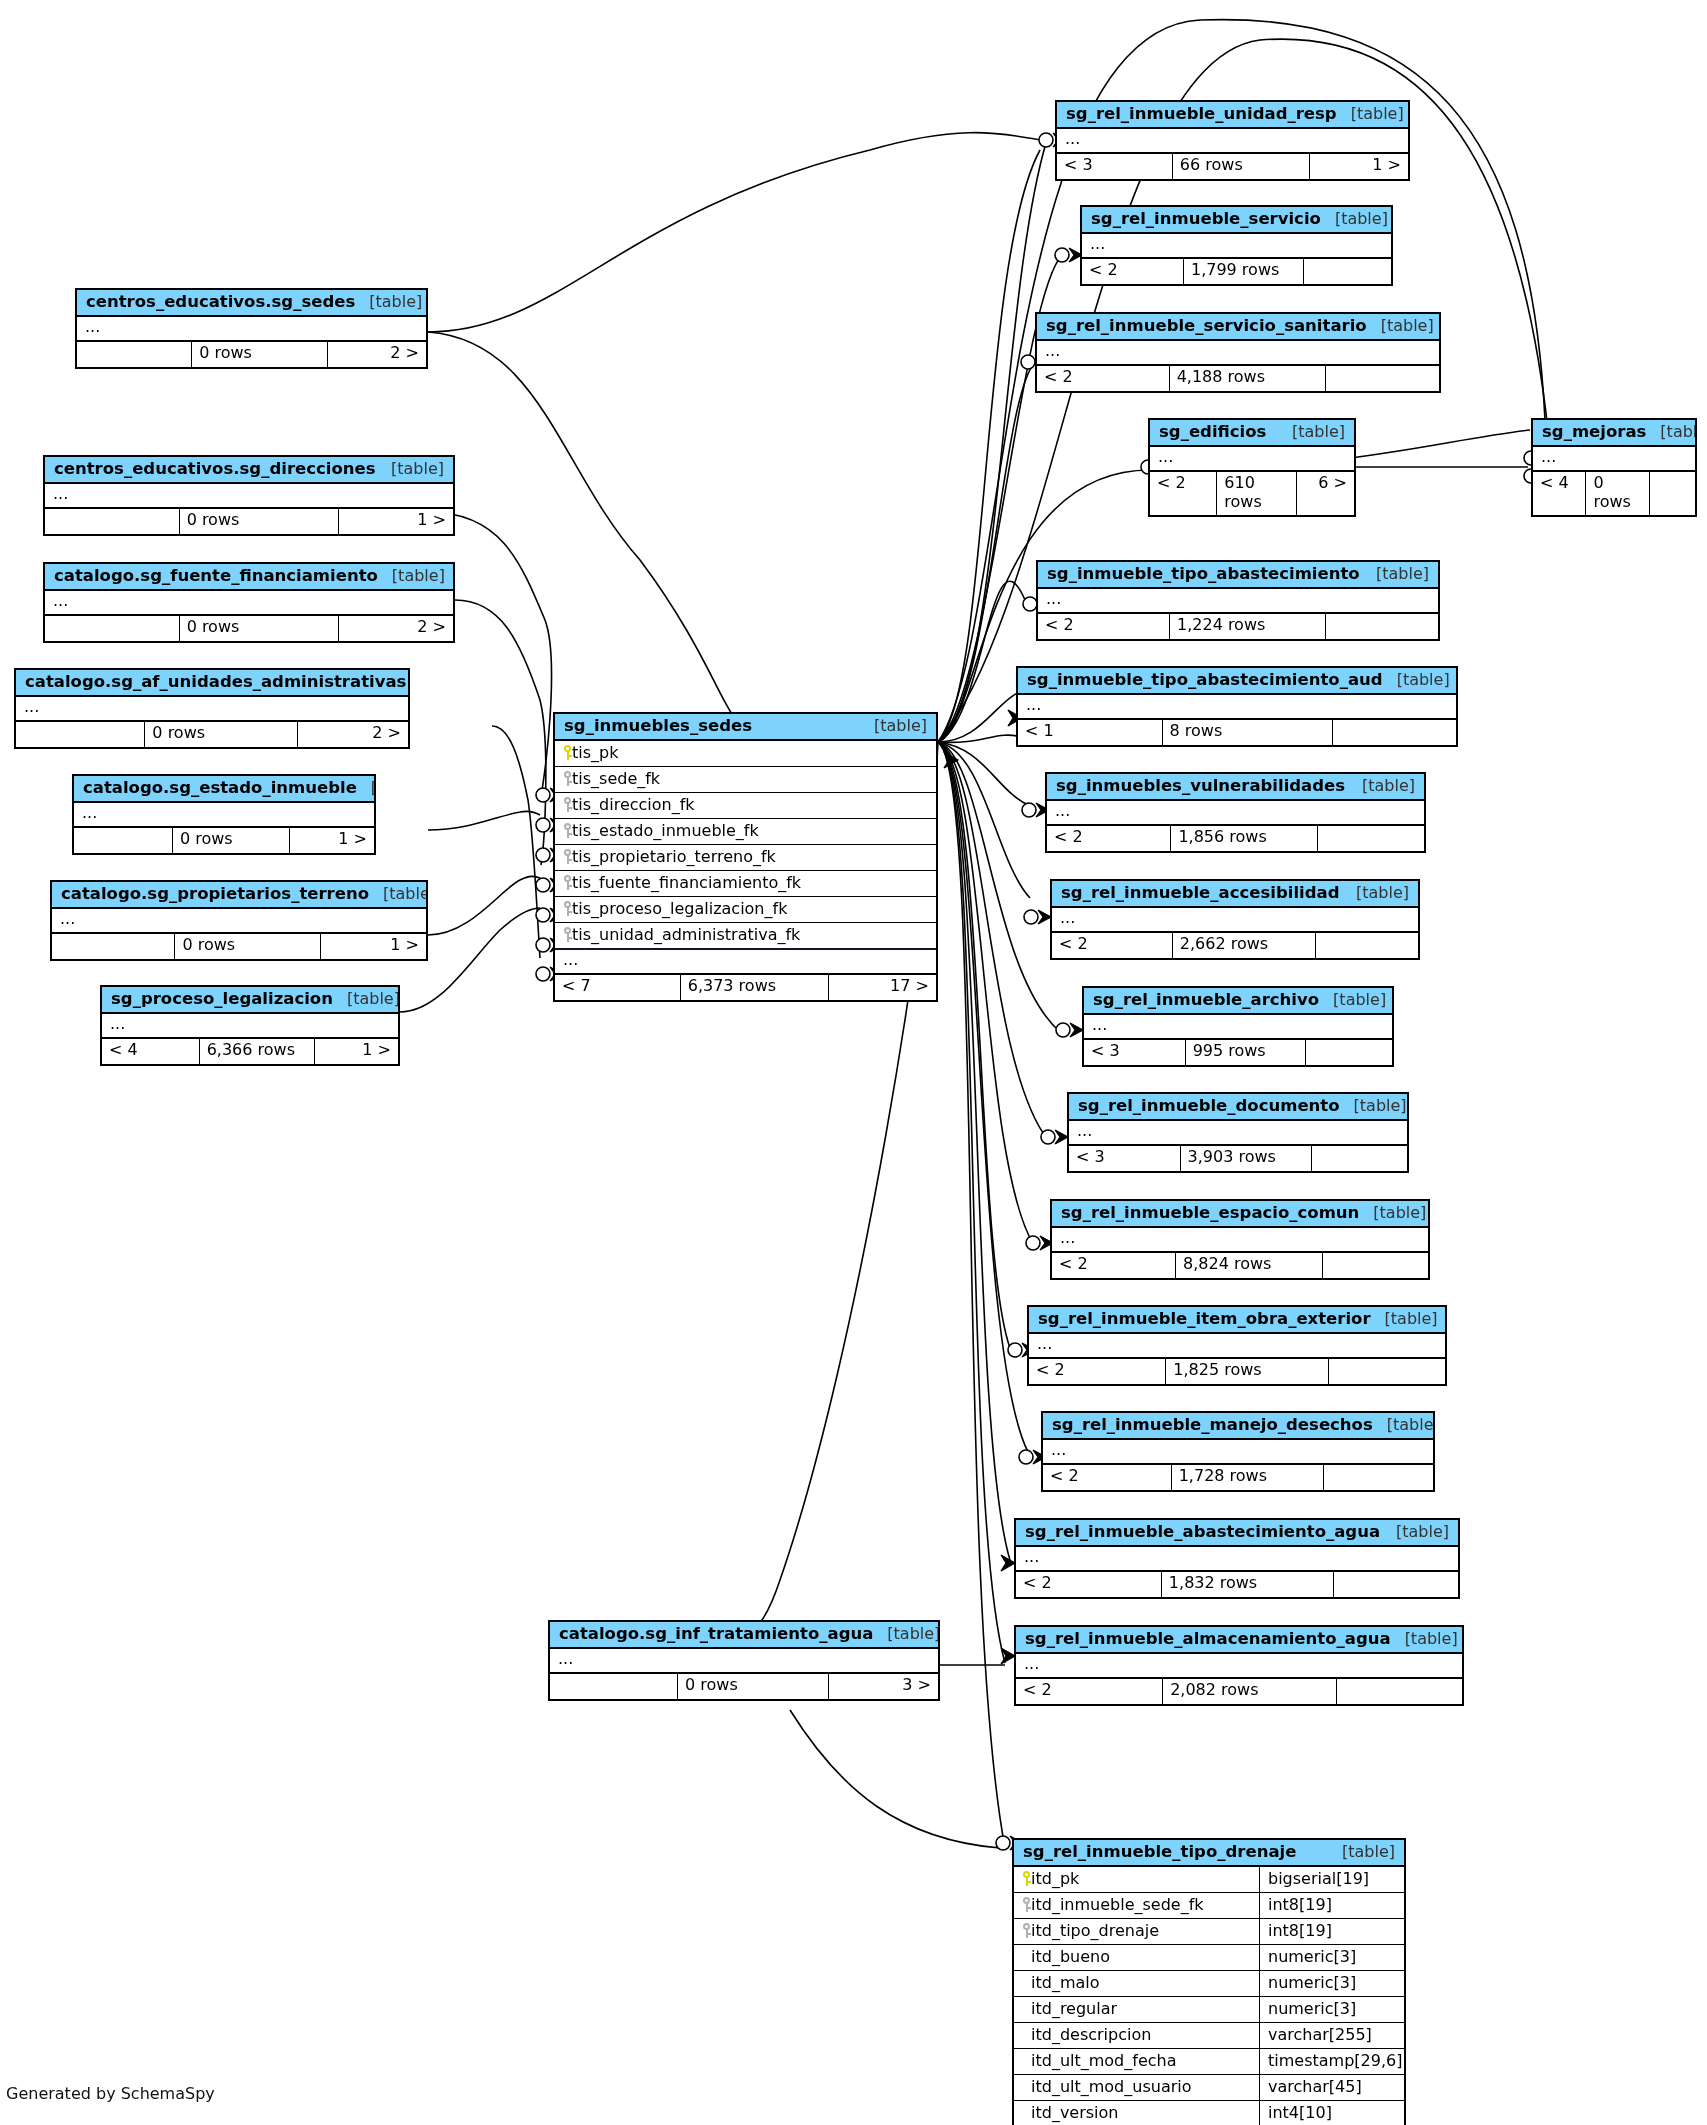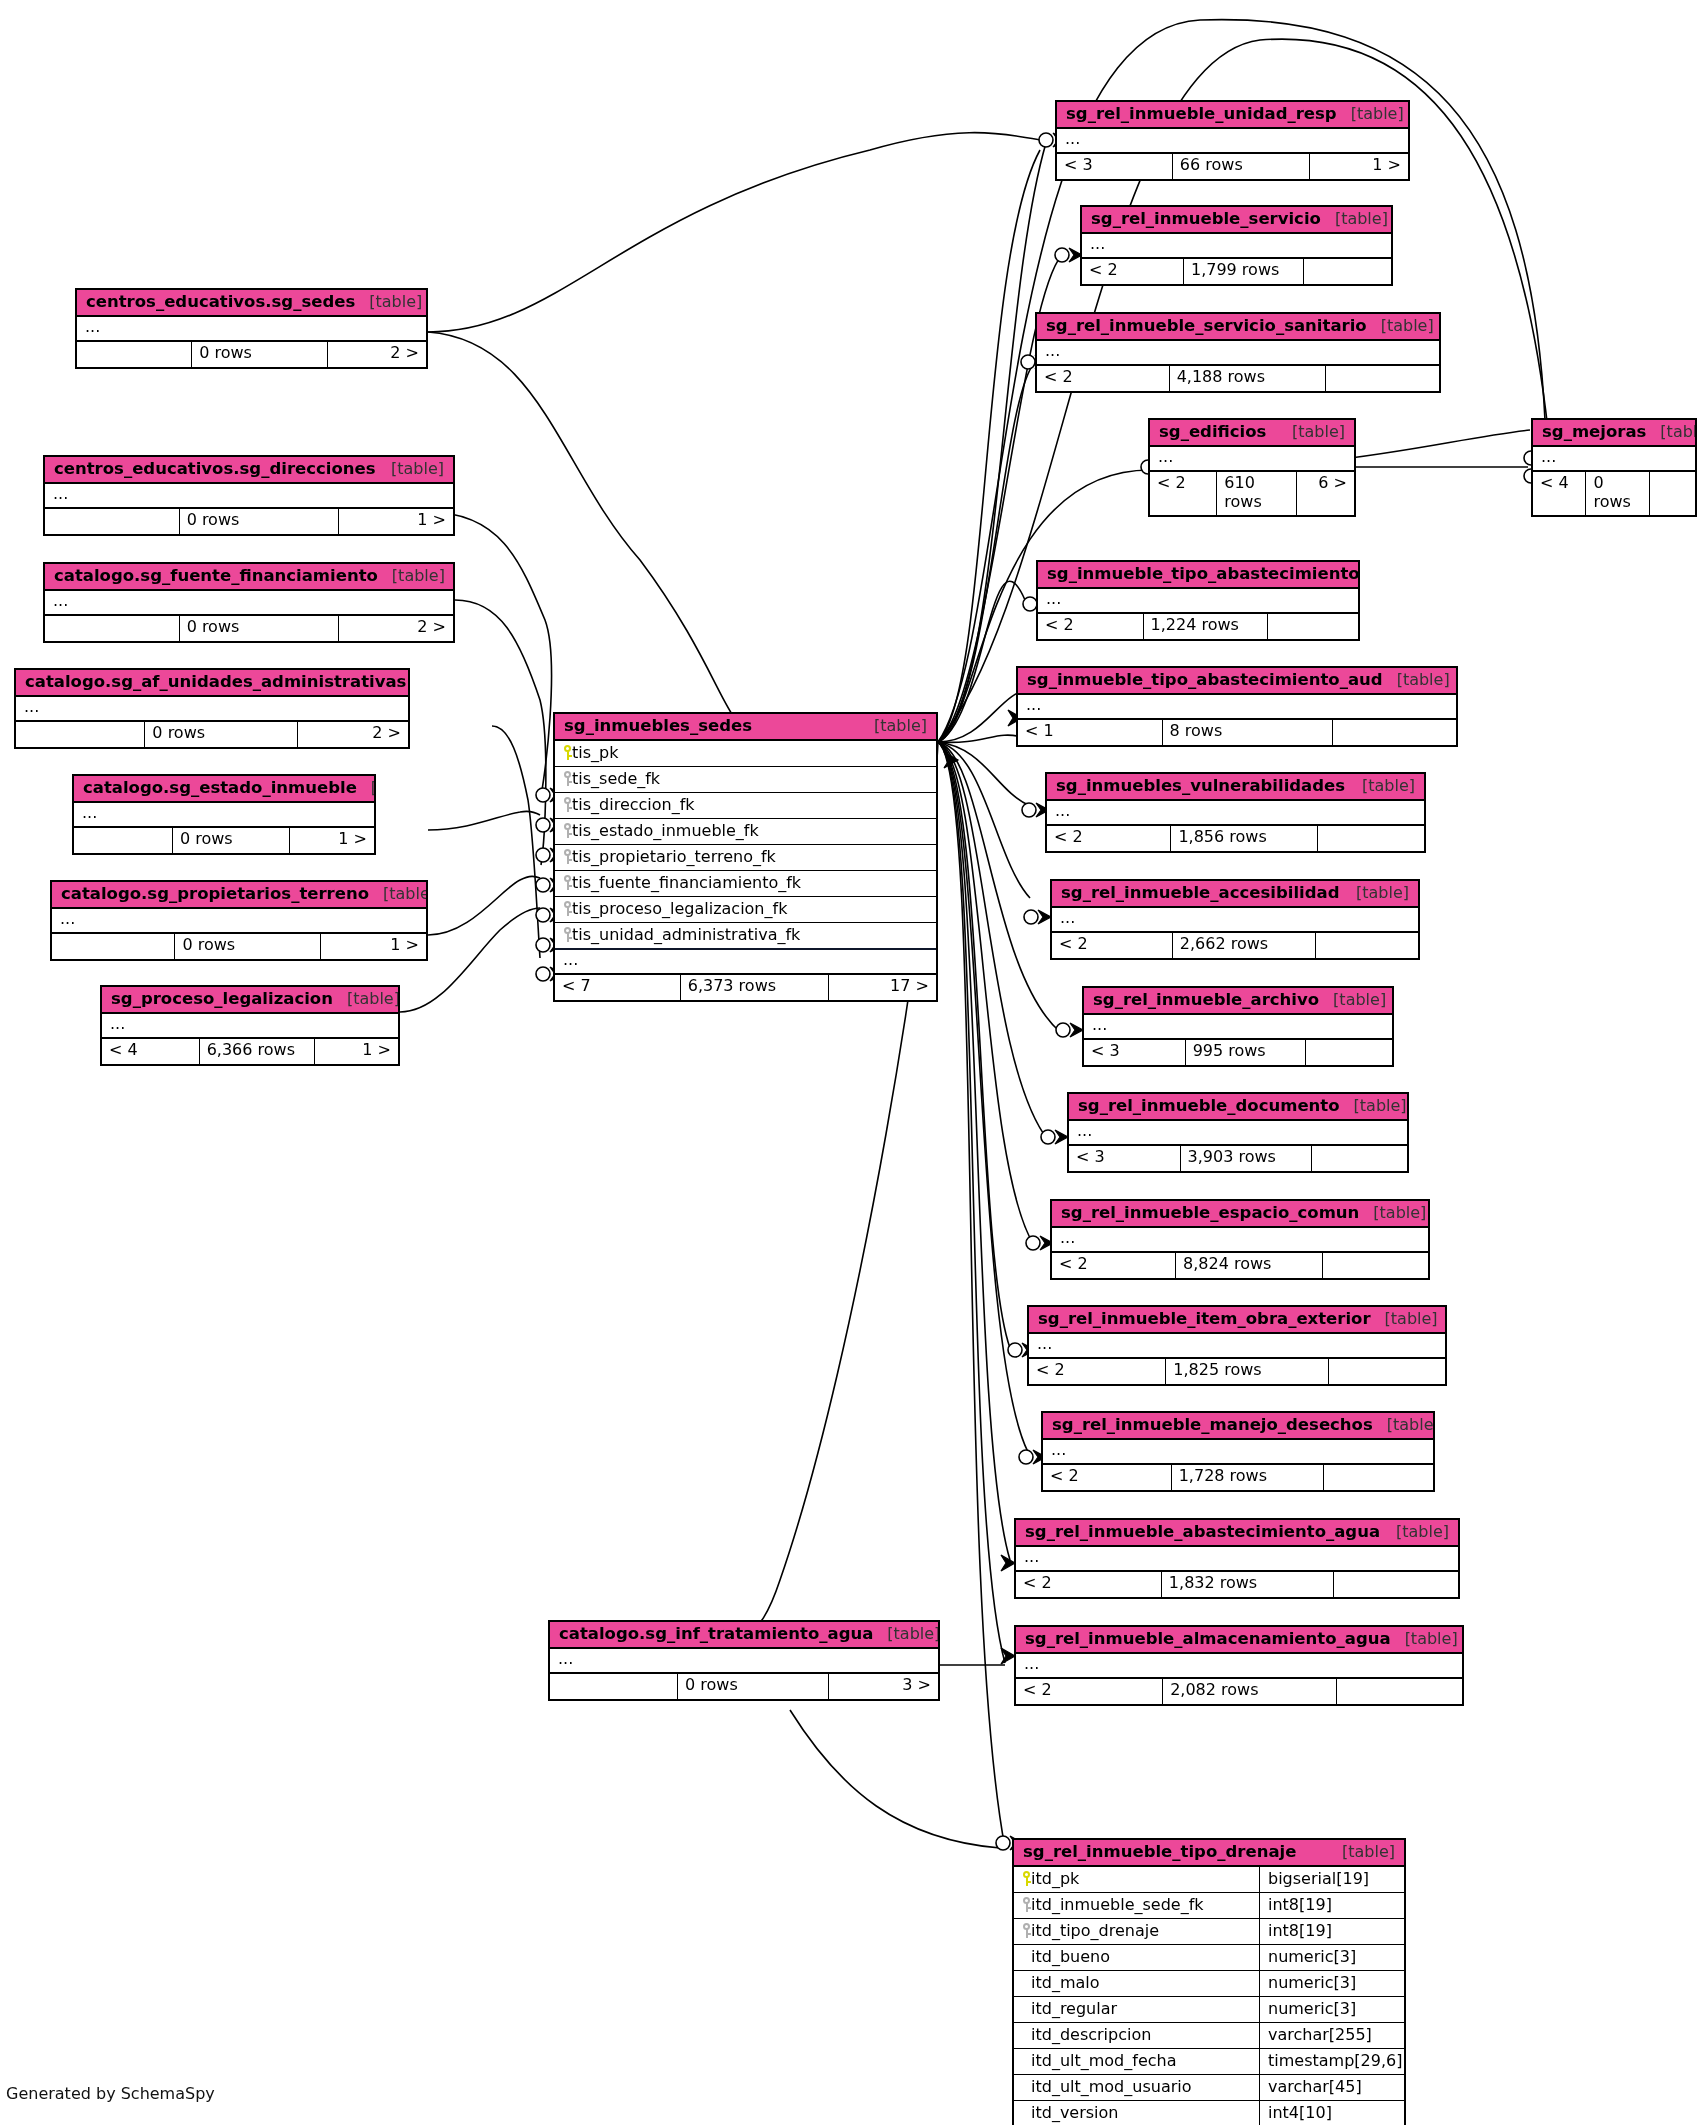--- a/index.html
+++ b/index.html
@@ -7,21 +7,21 @@
        font-family:"DejaVu Sans","Liberation Sans",sans-serif;}
   #canvas{position:absolute;left:0;top:0;width:1707px;height:2125px;}
   svg.links{position:absolute;left:0;top:0;width:1707px;height:2125px;pointer-events:none;}
   svg.links path{fill:none;stroke:#000;stroke-width:1.6px;}
   svg.links .ctip{fill:#fff;stroke:#000;stroke-width:1.6px;}
   svg.links .foot{fill:#000;stroke:#000;stroke-width:1.2px;}
 
   .tbl{position:absolute;border:2px solid #000;background:#fff;
        box-sizing:border-box;overflow:hidden;}
   .tbl .hdr{display:flex;align-items:center;justify-content:space-between;
-       background:#ec4899;border-bottom:2px solid #000;
+       background:#7dd3fc;border-bottom:2px solid #000;
        padding:3px 9px 4px 9px;line-height:1.12;}
   .tbl .hdr .tname{font-weight:bold;font-size:16.5px;color:#000;white-space:nowrap;}
   .tbl .hdr .ttag{font-size:16px;color:#333;white-space:nowrap;padding-left:14px;}
   .tbl .ell{padding:2px 8px 4px 8px;font-size:16px;color:#000;
        border-bottom:2px solid #000;line-height:1.0;min-height:17px;}
   .tbl .foot3{display:flex;font-size:16px;line-height:1.15;}
   .tbl .foot3 > div{padding:2px 7px 4px 7px;box-sizing:border-box;}
   .tbl .foot3 .f1{width:33%;text-align:left;border-right:1px solid #000;}
   .tbl .foot3 .f2{width:39%;border-right:1px solid #000;}
   .tbl .foot3 .f3{width:28%;text-align:right;}
@@ -407,21 +407,21 @@
     <span class="ttag">[table]</span>
   </div>
   <div class="ell">...</div>
   <div class="foot3">
     <div class="f1">&lt; 4</div>
     <div class="f2">0 rows</div>
     <div class="f3"></div>
   </div>
 </div>
 
-<div class="tbl" style="left:1036px;top:560px;width:324px;">
+<div class="tbl" style="left:1036px;top:560px;width:404px;">
   <div class="hdr">
     <span class="tname">sg_inmueble_tipo_abastecimiento</span>
     <span class="ttag">[table]</span>
   </div>
   <div class="ell">...</div>
   <div class="foot3">
     <div class="f1">&lt; 2</div>
     <div class="f2">1,224 rows</div>
     <div class="f3"></div>
   </div>

